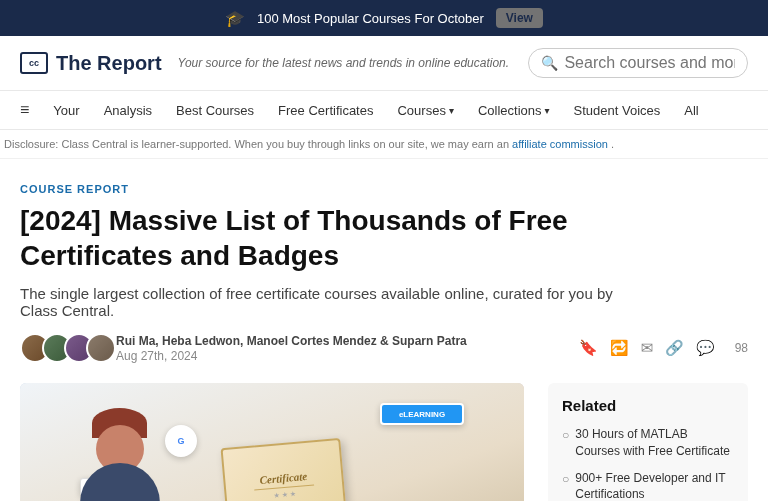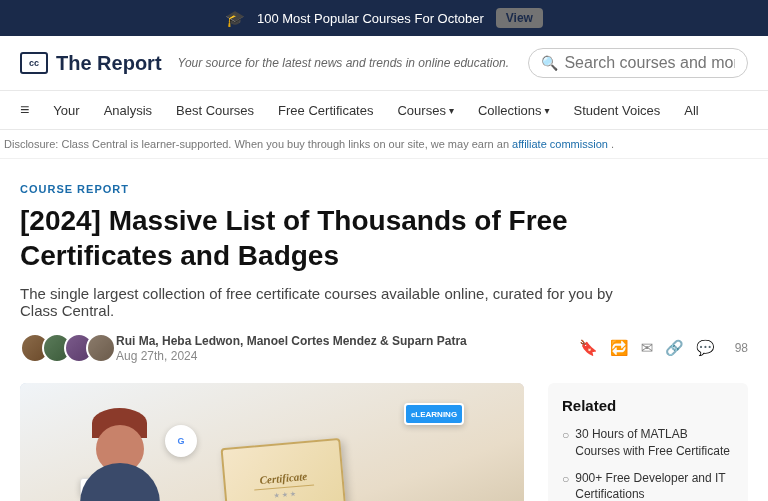--- a/index.html
+++ b/index.html
@@ -224,21 +224,21 @@
       border-radius: 50%;
       display: flex;
       align-items: center;
       justify-content: center;
       font-weight: 700;
       font-size: 9px;
       border: 2px solid #fff;
       box-shadow: 0 2px 6px rgba(0,0,0,0.2);
     }
     .google-logo { top: 42px; left: 145px; width: 32px; height: 32px; background: #fff; color: #4285F4; }
-    .el-logo { top: 20px; right: 60px; width: 60px; height: 22px; border-radius: 4px; background: #2196F3; color: #fff; font-size: 8px; }
+    .el-logo { top: 20px; right: 60px; width: 84px; height: 22px; border-radius: 4px; background: #2196F3; color: #fff; font-size: 8px; }
     .futurelearn-logo { top: 95px; left: 60px; width: 70px; height: 18px; border-radius: 3px; background: #fff; color: #e91e63; font-size: 7px; border: 1px solid #ddd; }
     .cert-box {
       position: absolute;
       top: 60px;
       left: 50%;
       transform: translateX(-40%) rotate(-5deg);
       width: 120px;
       height: 85px;
       background: linear-gradient(135deg, #f5e6c8, #e8d5a0);
       border: 2px solid #c8a860;

